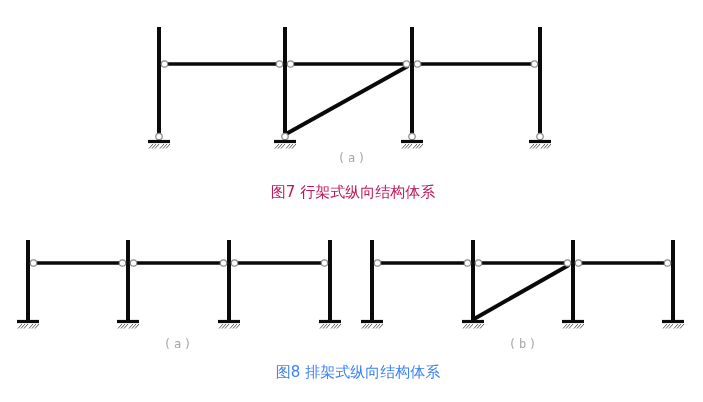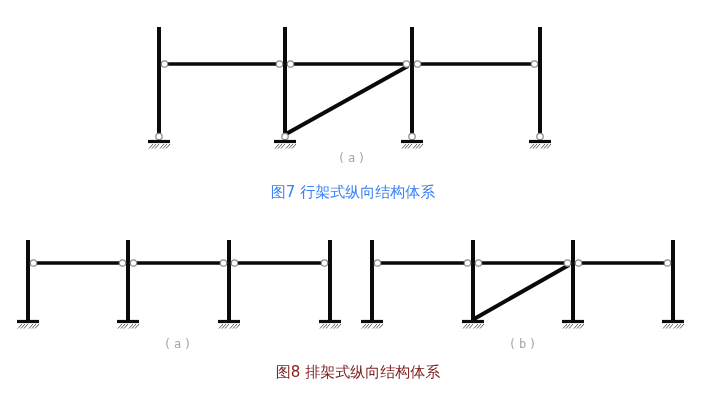--- a/index.html
+++ b/index.html
@@ -168,20 +168,20 @@
       <circle cx="377.5" cy="263" r="3.2" fill="#ffffff" stroke="#8a8a8a" stroke-width="1.2"></circle>
       <circle cx="467.5" cy="263" r="3.2" fill="#ffffff" stroke="#8a8a8a" stroke-width="1.2"></circle>
       <circle cx="478.5" cy="263" r="3.2" fill="#ffffff" stroke="#8a8a8a" stroke-width="1.2"></circle>
       <circle cx="567.5" cy="263" r="3.2" fill="#ffffff" stroke="#8a8a8a" stroke-width="1.2"></circle>
       <circle cx="578.5" cy="263" r="3.2" fill="#ffffff" stroke="#8a8a8a" stroke-width="1.2"></circle>
       <circle cx="667.5" cy="263" r="3.2" fill="#ffffff" stroke="#8a8a8a" stroke-width="1.2"></circle>
     </svg>
 
   <div class="sublabel" id="lbl-fig7a" style="color: rgb(166, 166, 166);">(a)</div>
 
-  <div class="caption" id="cap-fig7" style="color: #3b82f6;">图7 行架式纵向结构体系</div>
+  <div class="caption" id="cap-fig7" style="color: #be185d;">图7 行架式纵向结构体系</div>
 
   <div class="sublabel" id="lbl-fig8a" style="color: rgb(166, 166, 166);">(a)</div>
 
   <div class="sublabel" id="lbl-fig8b" style="color: rgb(166, 166, 166);">(b)</div>
 
-  <div class="caption" id="cap-fig8" style="color: #7f1d1d;">图8 排架式纵向结构体系</div>
+  <div class="caption" id="cap-fig8" style="color: #3b82f6;">图8 排架式纵向结构体系</div>
 </div>
 
 </body></html>

